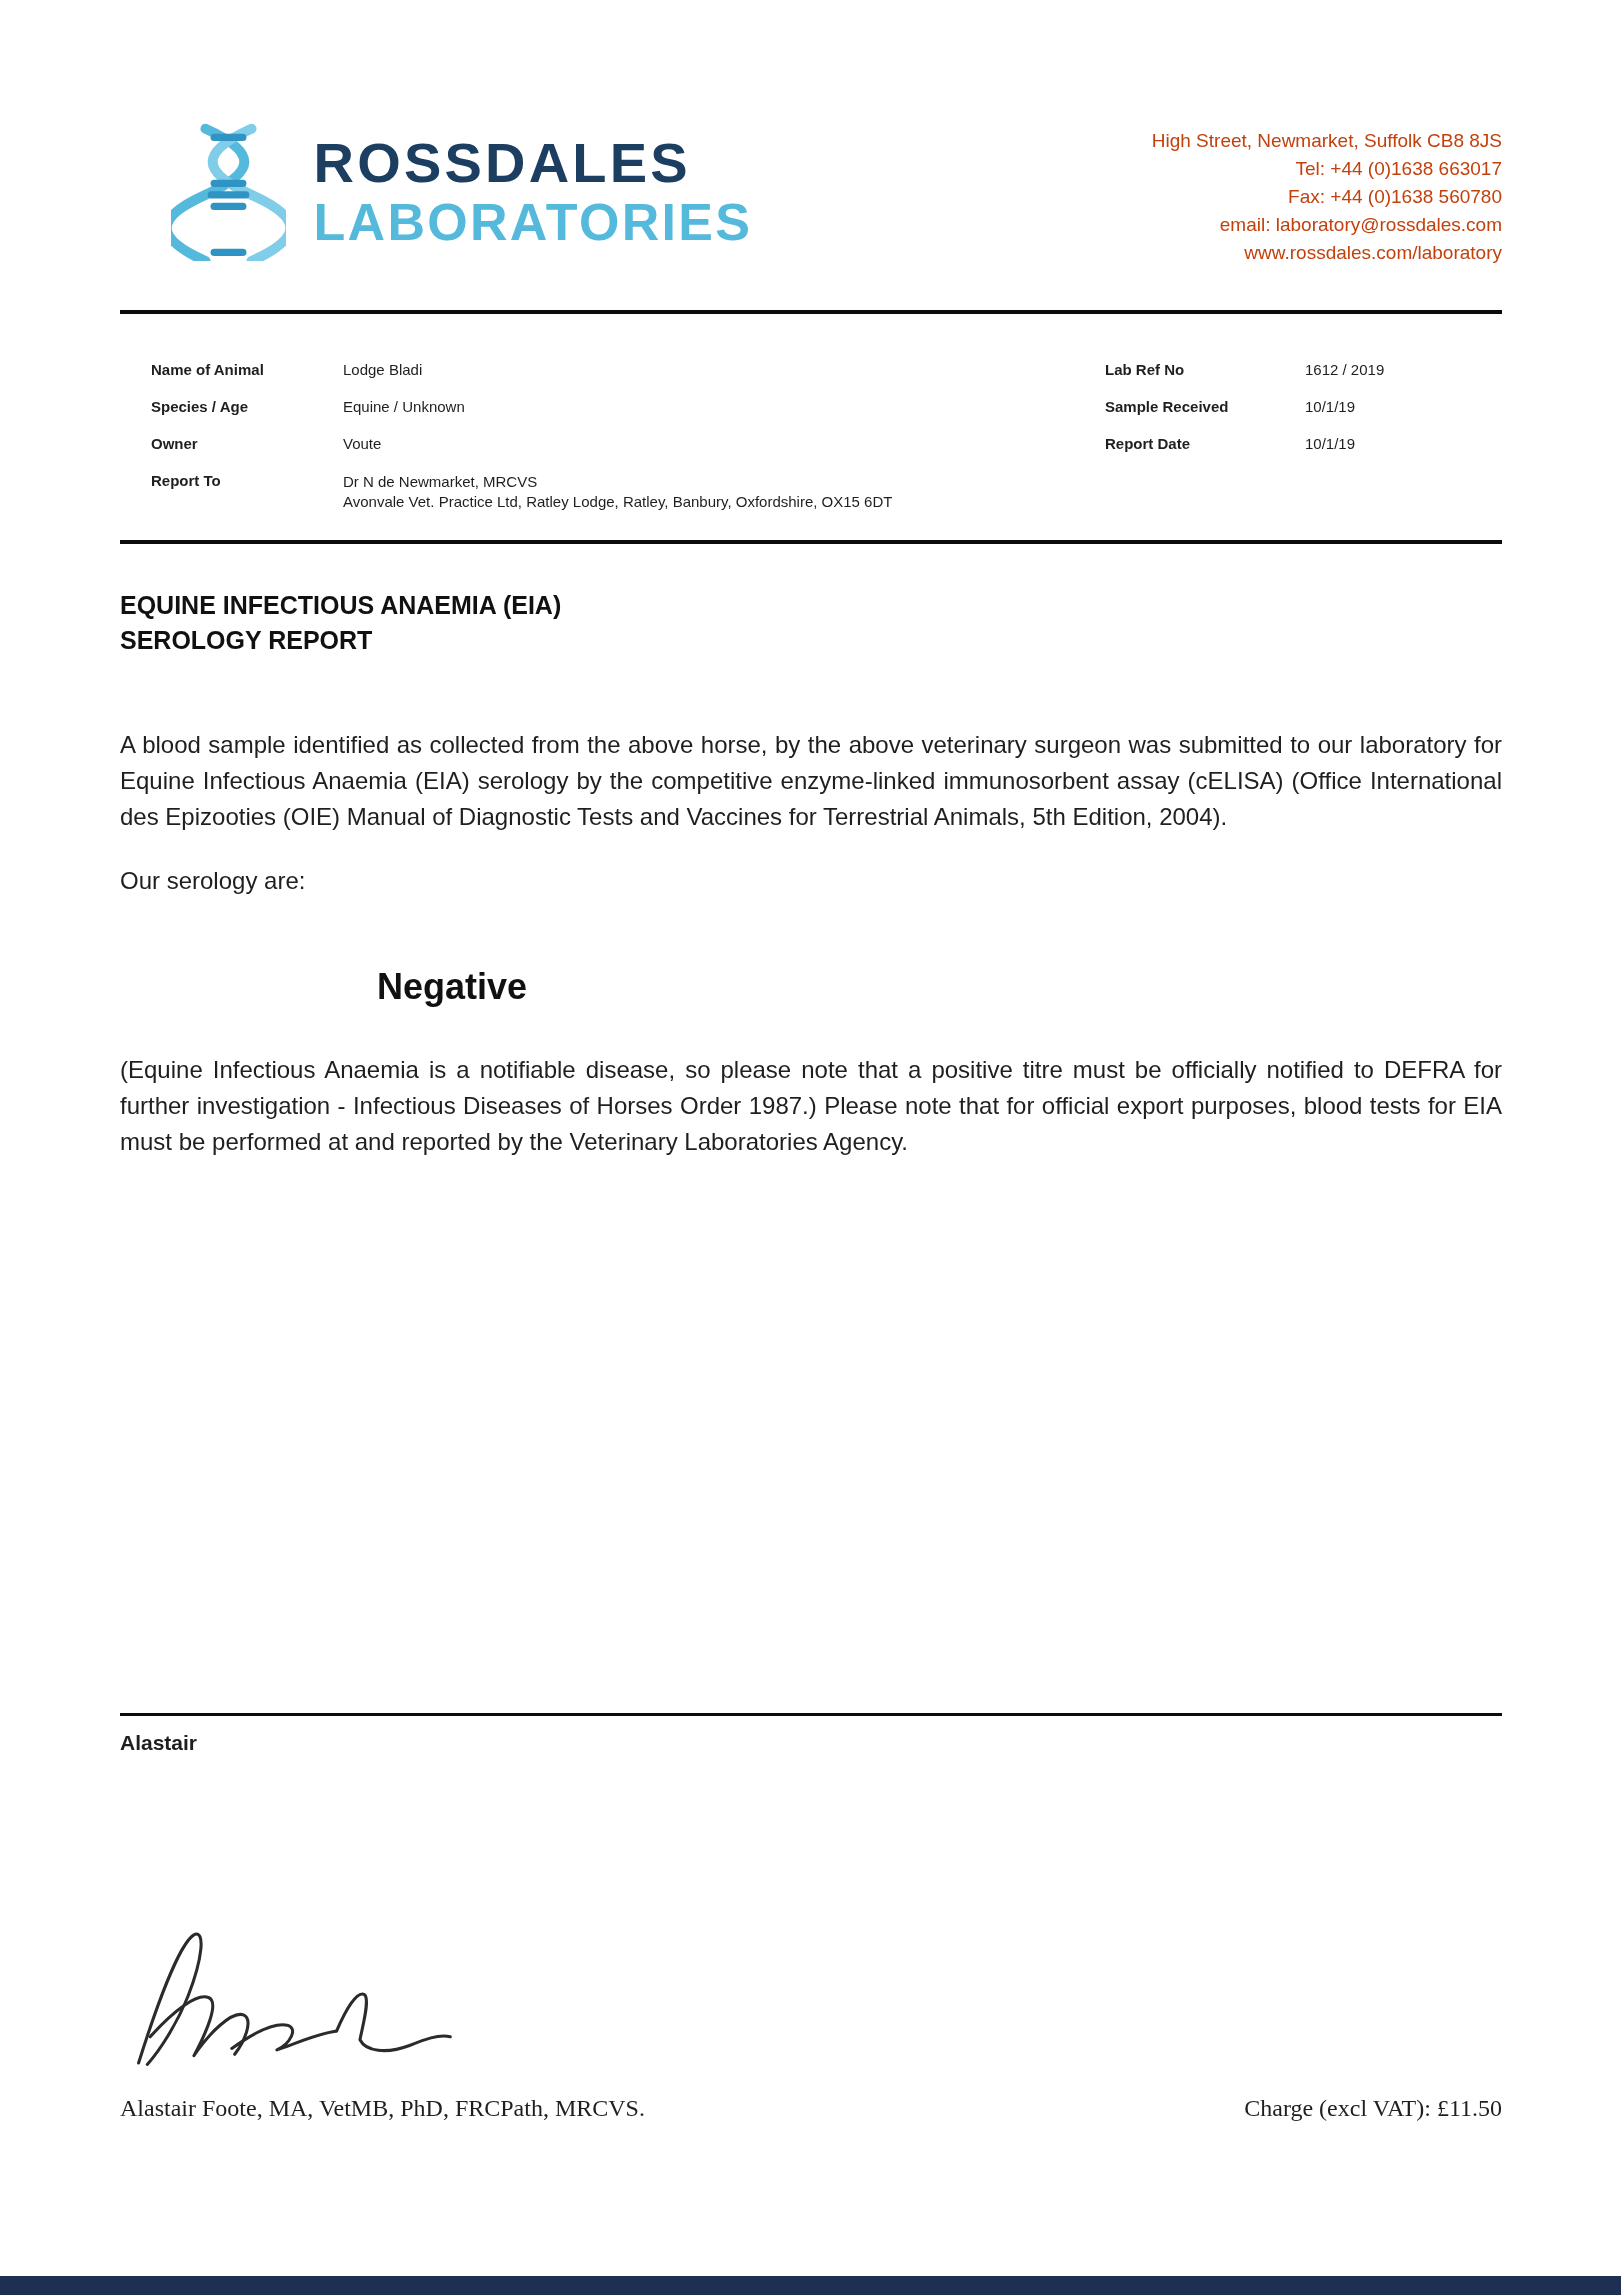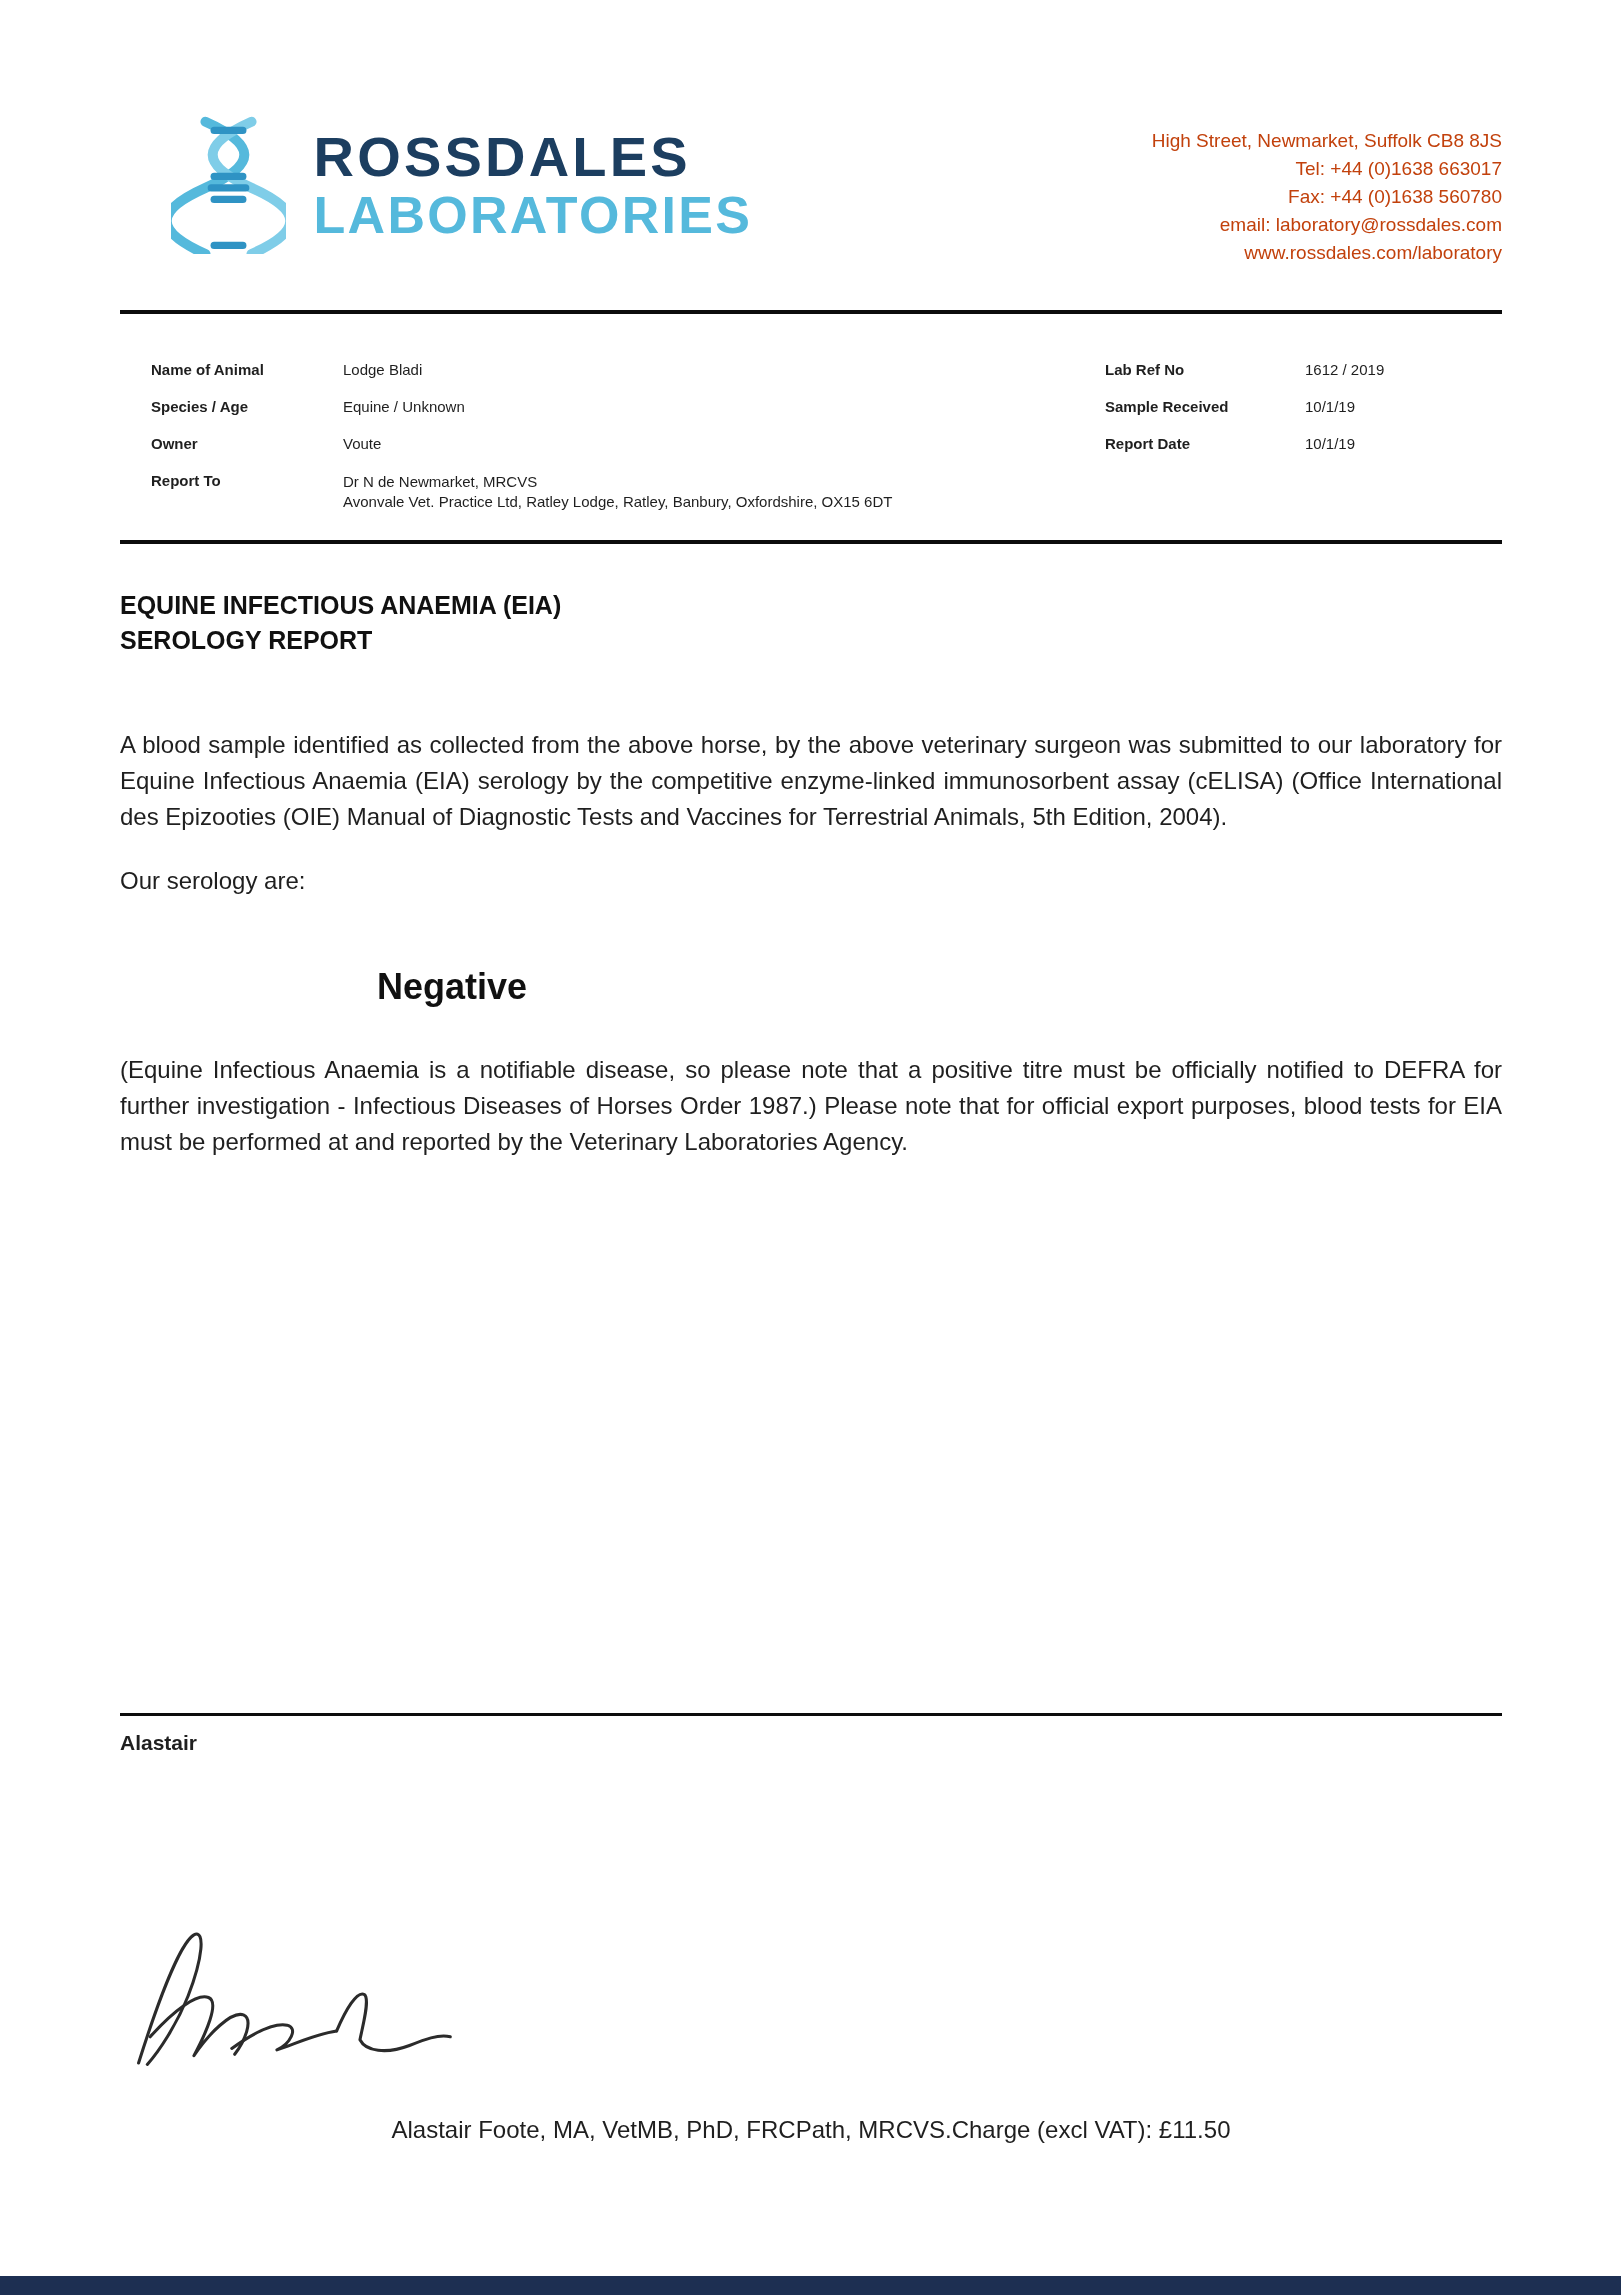--- a/index.html
+++ b/index.html
@@ -4,21 +4,21 @@
 <style>
   * { margin:0; padding:0; box-sizing:border-box; }
   html, body { background:#ffffff; }
   .page {
     width:1622px; height:2295px; position:relative; background:#ffffff;
     font-family:"Liberation Sans", sans-serif; color:var(--text,#1f1f1f);
     overflow:hidden;
   }
   .content { padding:0 120px; }
   
-  .header { display:flex; justify-content:space-between; align-items:flex-start; padding-top:116px; }
+  .header { display:flex; justify-content:space-between; align-items:center; padding-top:116px; }
   .logo-block { display:flex; align-items:center; gap:27.5px; margin-left:51px; }
   .logo-icon svg { display:block; }
   .logo-line1 { font-size:56px; font-weight:700; letter-spacing:3.2px; color:var(--navy,#1c3e60); line-height:1.08; }
   .logo-line2 { font-size:52px; font-weight:700; letter-spacing:2.3px; color:var(--lightblue,#55b9dc); line-height:1.08; }
   .contact { text-align:right; font-size:19px; line-height:1.48; color:#c2410c; padding-top:11px; }
   
   .rule { border:none; height:4.6px; background:#0c0c0c; margin-top:42px; }
   .rule.second { margin-top:28.5px; }
   .rule.thin { height:3.2px; margin-top:553px; }
   
@@ -30,21 +30,21 @@
   
   .title-block { margin-top:44px; text-align:left; font-weight:700; font-size:25px; line-height:1.4; color:#111; }
   
   .para { margin-top:69px; font-size:24px; line-height:1.5; text-align:justify; }
   .para.second { margin-top:44px; }
   .results-intro { margin-top:27.5px; font-size:24px; line-height:1.5; }
   .result-value { margin-top:67px; margin-left:257px; font-size:36px; font-weight:700; color:#111; }
   
   .comments-label { margin-top:14.7px; font-size:21px; font-weight:700; }
   .signature { margin-top:165px; margin-left:3.7px; }
-  .footer-row { display:flex; justify-content:center; margin-top:42px; font-size:24px; }
+  .footer-row { display:flex; justify-content:space-between; margin-top:21px; font-size:24px;font-family:Liberation Serif, serif; }
   .bottom-bar { position:absolute; left:0; right:0; bottom:0; height:19px; background:var(--navybar,#1d2f52); }
 </style>
 </head>
 <body>
 
 <div class="page">
   <div class="content">
 
     <div class="header">
       <div class="logo-block">

